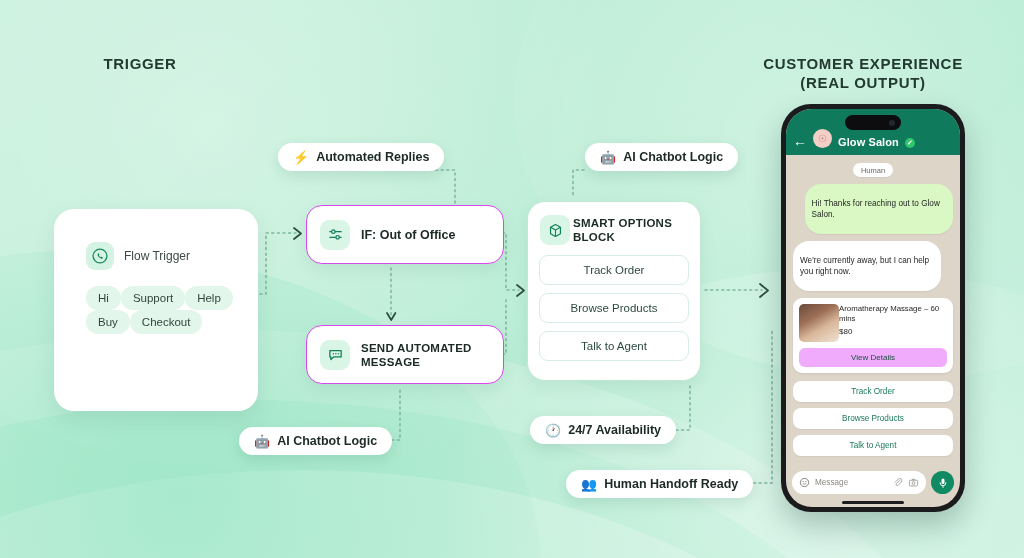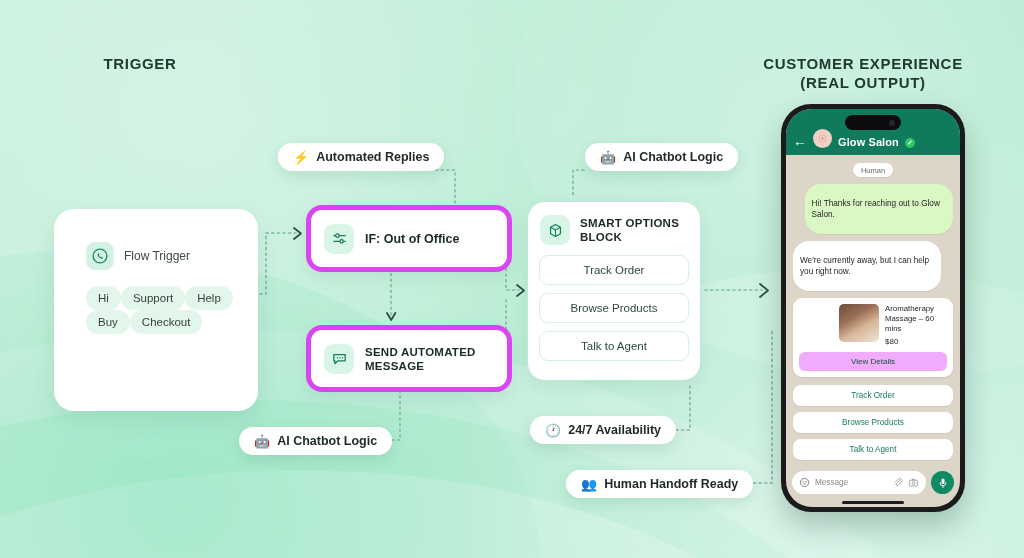--- a/index.html
+++ b/index.html
@@ -39,21 +39,21 @@
   #heading-left{left:40px;top:54px;width:200px;}
   #heading-right{right:36px;top:54px;width:250px;}
 
   
   .card{
     position:absolute;background:#ffffff;border-radius:20px;
     box-shadow:0 8px 22px rgba(31,92,70,.10);
   }
   .node{
     position:absolute;background:#ffffff;border-radius:16px;
-    border:5px solid #d946ef;
+    border:1px solid #d946ef;
     box-shadow:0 6px 16px rgba(31,92,70,.08);
     display:flex;align-items:center;
   }
   .node-ico{
     width:30px;height:30px;border-radius:9px;background:#d8f5e6;
     display:flex;align-items:center;justify-content:center;flex:0 0 auto;
   }
   .node-title{
     color:#1b2b24;font-size:11.5px;font-weight:700;letter-spacing:.25px;line-height:14px;
   }
@@ -75,21 +75,21 @@
   #node-if{left:306px;top:205px;width:170px;height:57px;padding:0 13px;gap:11px;}
   
   #node-send{left:306px;top:325px;width:170px;height:57px;padding:0 13px;gap:11px;}
 
   
   #smart-block{
     position:absolute;left:527px;top:201px;width:172px;height:178px;
     background:#ffffff;border:1px solid #bfe9d3;border-radius:18px;
     box-shadow:0 6px 16px rgba(31,92,70,.08);
   }
-  #smart-head{display:flex;align-items:center;gap:10px;padding:13px 0 0 12px;}
+  #smart-head{display:flex;align-items:center;gap:3px;padding:13px 0 0 12px;}
   .opt-list{padding:10px 11px 0 11px;display:flex;flex-direction:column;gap:8px;}
   .opt{
     border:1px solid #d7eee2;border-radius:9px;background:#fff;
     text-align:center;font-size:11.5px;color:#2c4a3d;padding:7px 0;line-height:14px;
   }
 
   
   .pill{
     position:absolute;background:#fff;border-radius:20px;
     box-shadow:0 5px 14px rgba(31,92,70,.13);
@@ -136,21 +136,21 @@
 
   #chat{flex:1 1 auto;padding:8px 7px 0 7px;overflow:hidden;}
   #day-chip{margin:0 auto 7px auto;width:max-content;background:#fff;border-radius:7px;
     font-size:7.5px;color:#6d6a64;padding:2.5px 8px;box-shadow:0 1px 1px rgba(0,0,0,.05);}
   .bubble{border-radius:16px;padding:14px 7px;font-size:8.2px;line-height:11px;color:#1f211e;
     box-shadow:0 1px 1px rgba(0,0,0,.06);margin-bottom:7px;max-width:84%;}
   .bubble.out{background:#d9f8c4;margin-left:auto;}
   .bubble.in{background:#ffffff;margin-right:auto;}
   #prod-card{background:#fff;border-radius:9px;padding:6px;box-shadow:0 1px 2px rgba(0,0,0,.08);
     margin-bottom:8px;}
-  #prod-top{display:flex;gap:6px;margin-left:40px;}
+  #prod-top{display:flex;}
   #prod-img{width:40px;height:38px;border-radius:5px;flex:0 0 auto;
     background:linear-gradient(150deg,#6a4a3c 0%,#9c6f55 35%,#d9b79a 62%,#efe3d6 100%);}
   #prod-text{font-size:7.8px;line-height:10px;color:#1f211e;}
   #prod-price{font-size:8px;margin-top:3px;color:#1f211e;}
   #prod-btn{margin-top:6px;background:#f0abfc;border-radius:6px;text-align:center;
     font-size:8px;color:#15513c;padding:5px 0;}
   .reply-btn{background:#fff;border-radius:8px;text-align:center;font-size:8.2px;
     color:#1a7a5a;padding:6px 0;margin-bottom:6px;box-shadow:0 1px 1px rgba(0,0,0,.06);}
 
   #wa-input{flex:0 0 auto;padding:0 6px 4px 6px;display:flex;align-items:center;gap:5px;}

